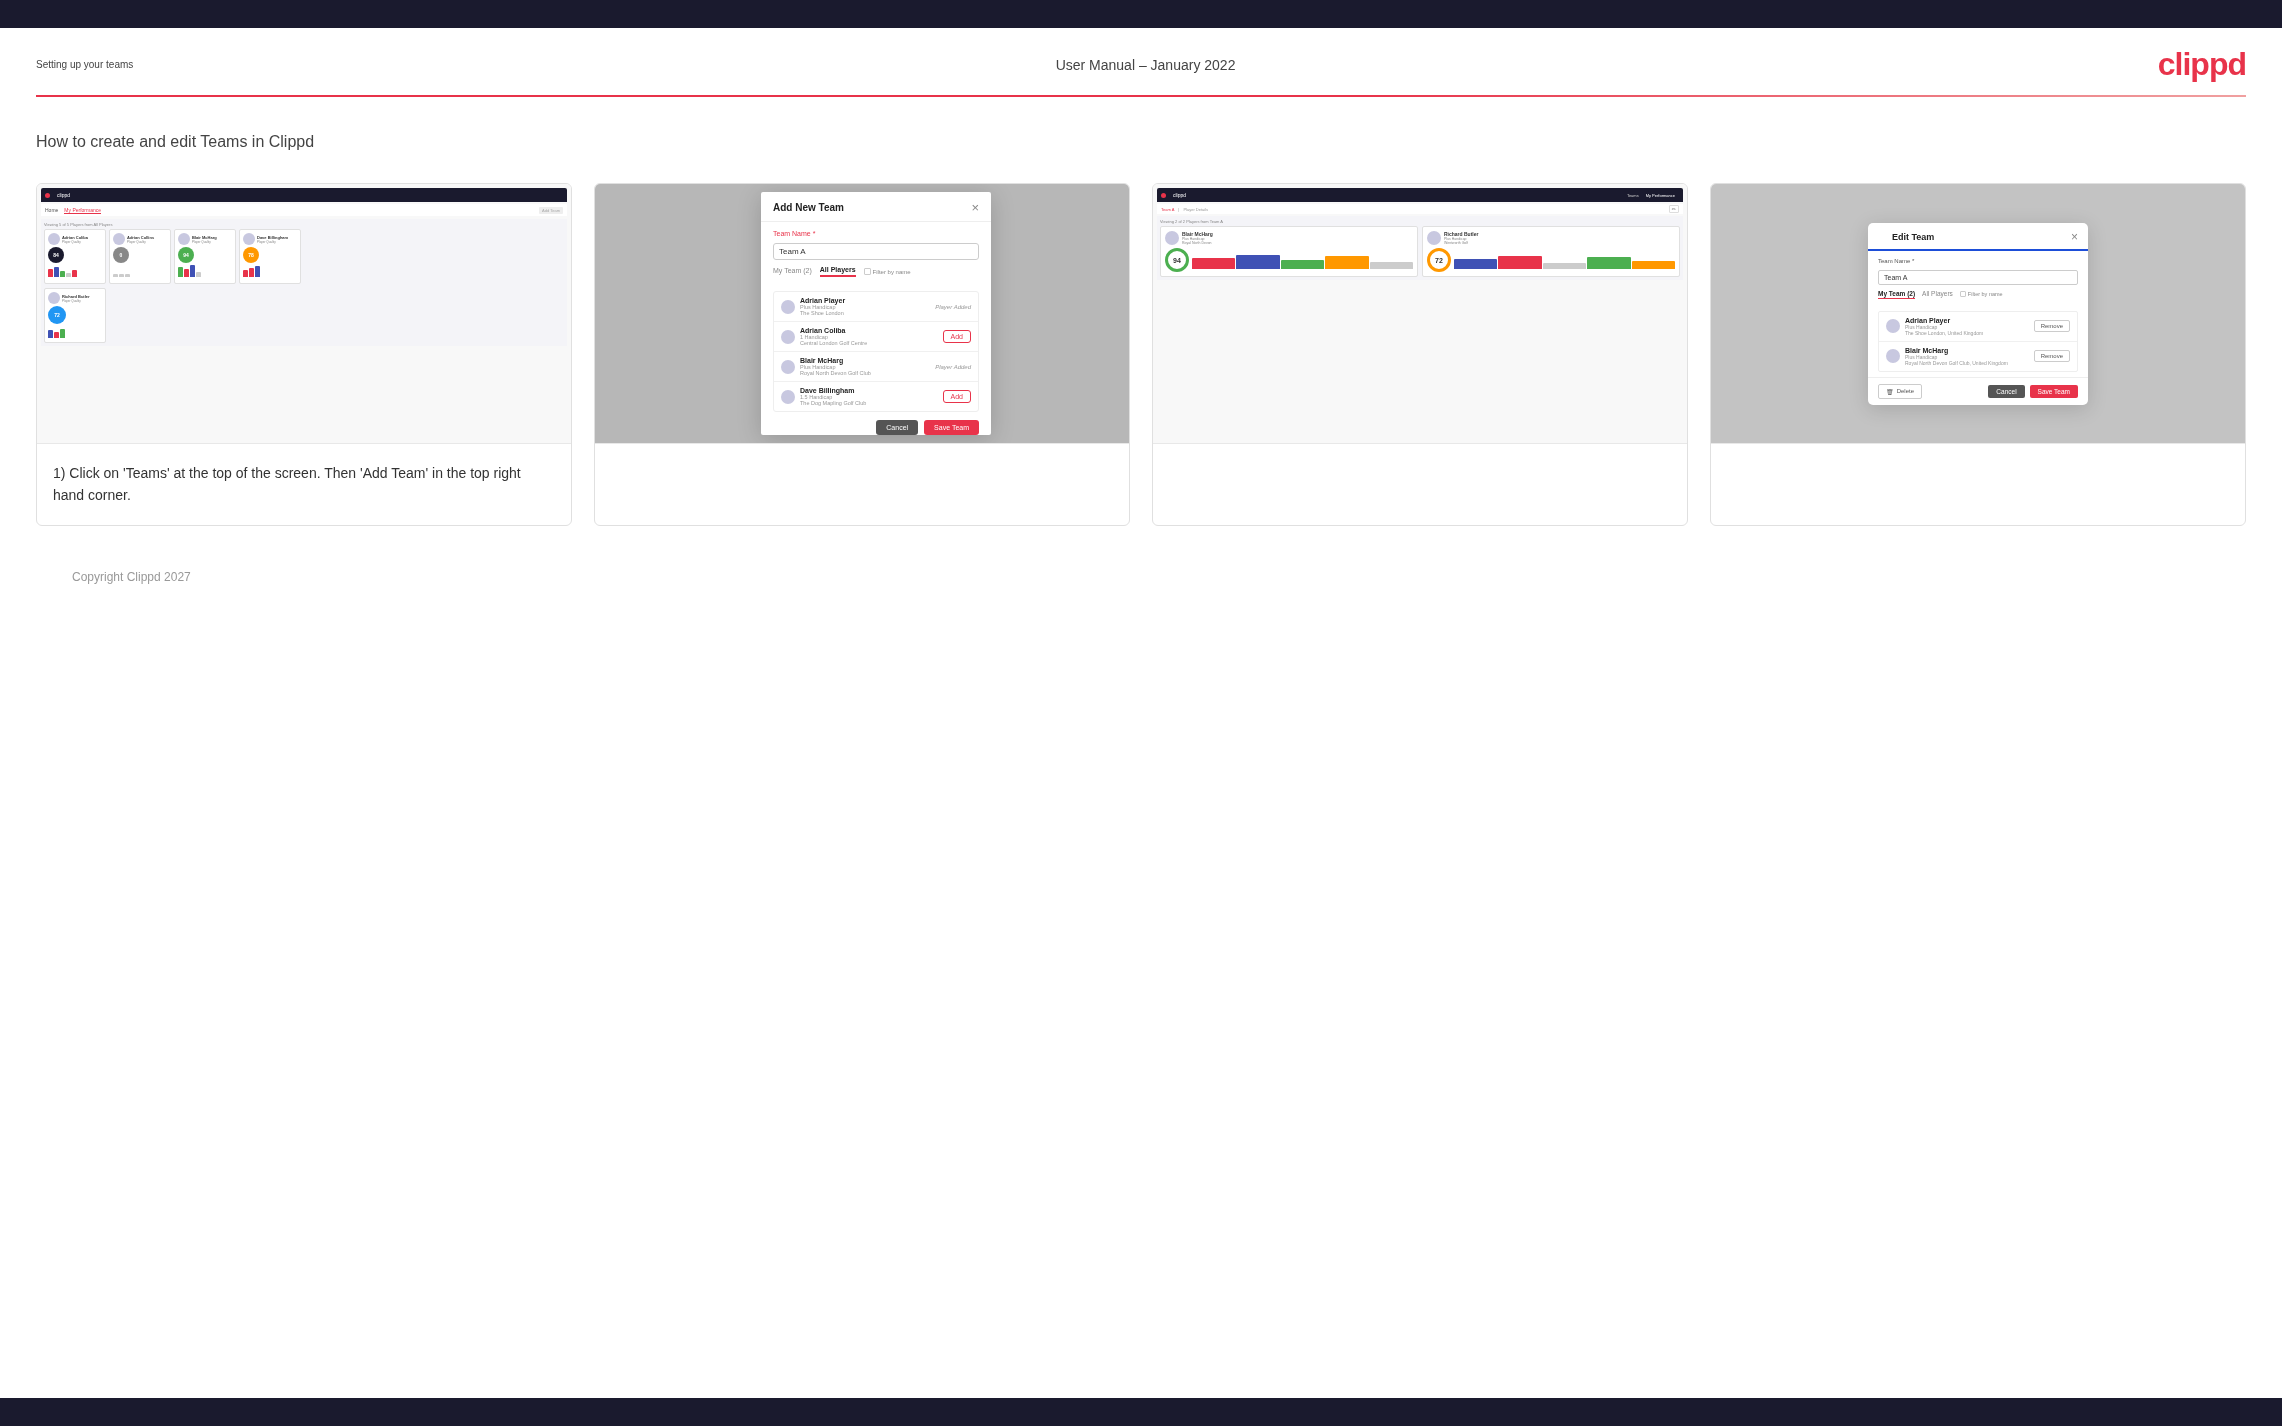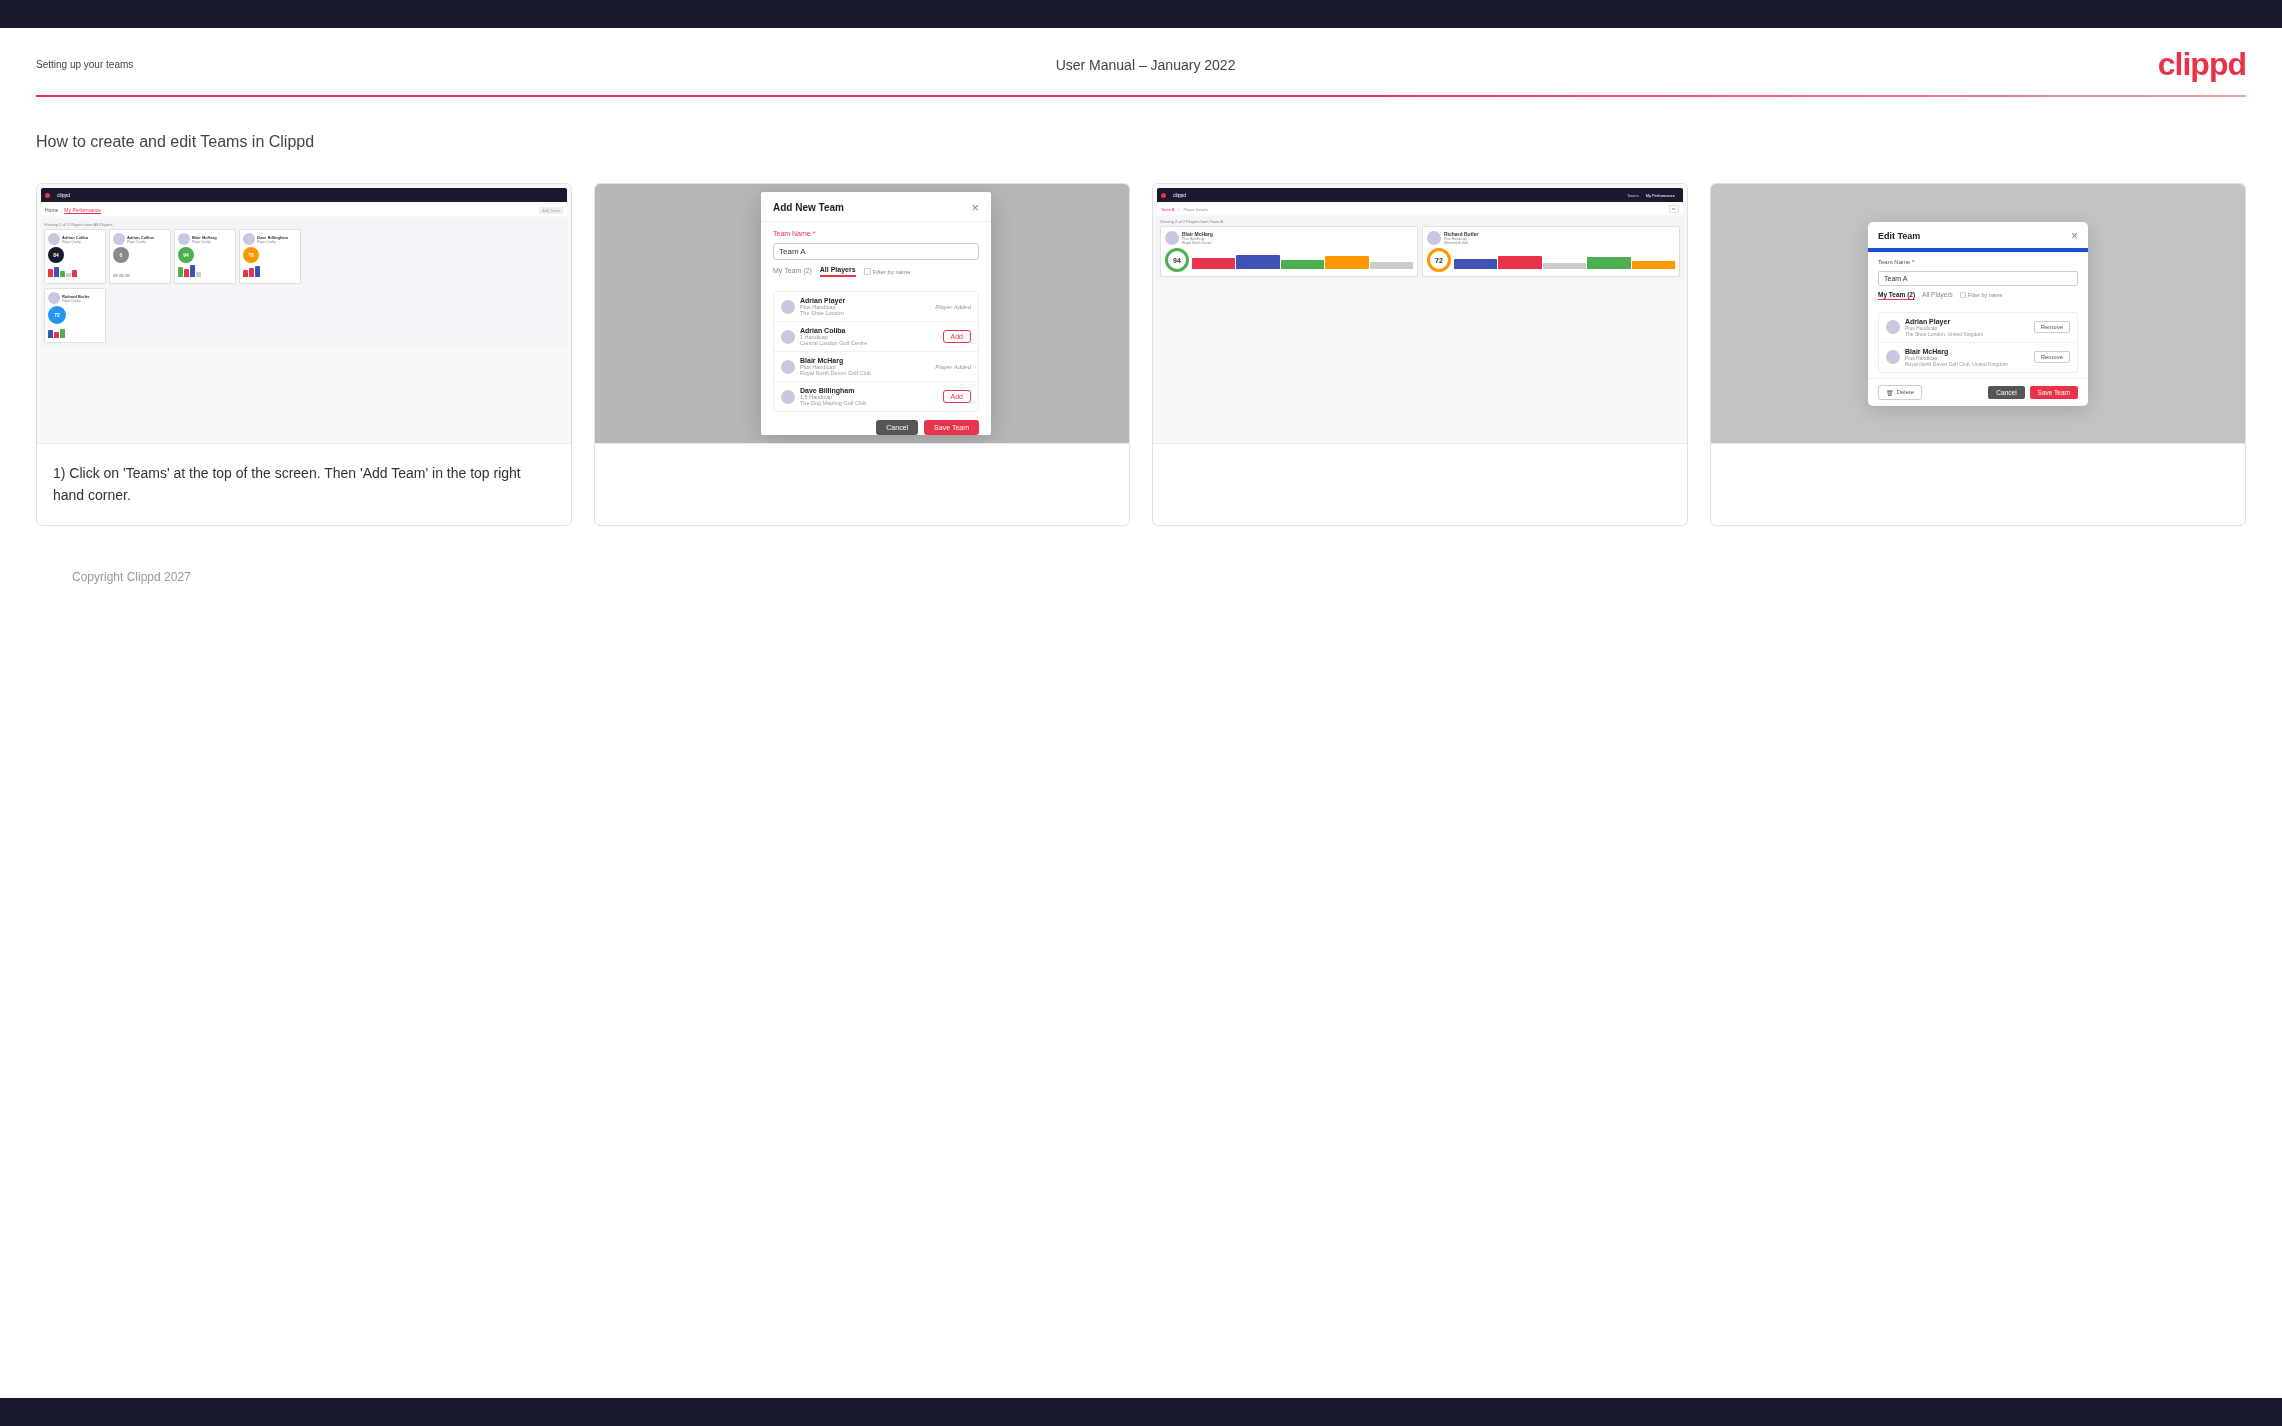--- a/index.html
+++ b/index.html
@@ -397,22 +397,22 @@
       background: #fff;
       border-radius: 5px;
       box-shadow: 0 4px 20px rgba(0,0,0,0.15);
       width: 220px;
       overflow: hidden;
     }
     .c4-modal-header {
       display: flex;
       align-items: center;
       justify-content: space-between;
-      padding: 7px 10px 5px 10px;
-      border-bottom: 4px solid #1d4ed8;
+      padding: 7px 10px 5px 24px;
+      border-bottom: 2px solid #1d4ed8;
       text-align: center;
     }
     .c4-modal-title { font-size: 9px; font-weight: bold; color: #222; }
     .c4-close { font-size: 12px; color: #888; }
     .c4-form { padding: 7px 10px; }
     .c4-label { font-size: 6px; color: #555; margin-bottom: 2px; display: block; }
     .c4-input {
       width: 100%;
       border: 1px solid #ccc;
       border-radius: 2px;

